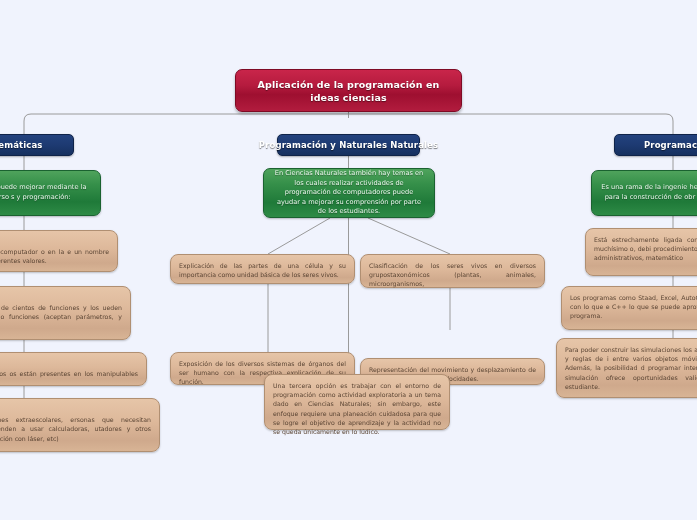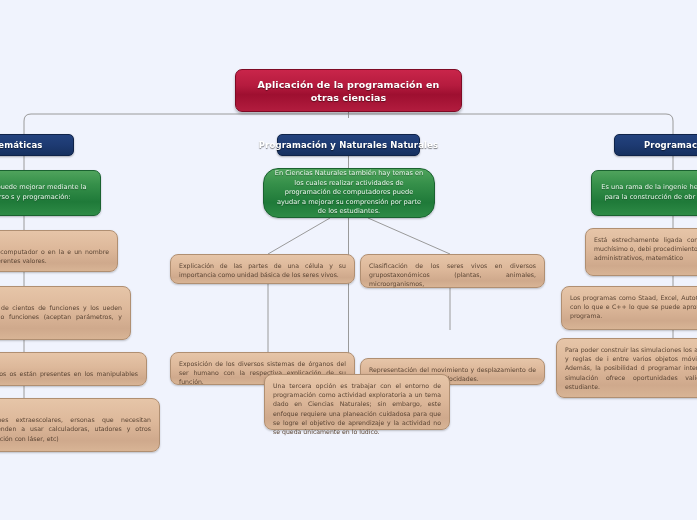--- a/index.html
+++ b/index.html
@@ -119,21 +119,21 @@
     <path d="M673,156 L673,170"></path>
     <path d="M673,216 L673,228"></path>
     <path d="M673,276 L673,286"></path>
     <path d="M673,330 L673,338"></path>
   </g>
 </svg>
 
 <div id="canvas">
 
   <div class="node root" style="left:235px;top:69px;width:227px;height:43px;">
-    <span>Aplicación de la programación en otras ciencias</span>
+    <span>Aplicación de la programación en ideas ciencias</span>
   </div>
 
   <div class="node branch" style="left:-76px;top:134px;width:150px;height:22px;">
     <span>ón y Matemáticas</span>
   </div>
 
   <div class="node green" style="left:-101px;top:170px;width:202px;height:46px;">
     <span>mas de las matemáticas puede mejorar mediante la asignatura con un curso s y programación:</span>
   </div>
 
@@ -154,21 +154,21 @@
 
   <div class="node tan" style="left:-110px;top:398px;width:270px;height:54px;">
     <span class="ttl">UCACIÓN</span>
     <span class="bdy">s mayoría de las situaciones extraescolares, ersonas que necesitan utilizarmatemáticas rmente tienden a usar calculadoras, utadores y otros dispositivos especializados medición con láser, etc)</span>
   </div>
 
   <div class="node branch" style="left:277px;top:134px;width:143px;height:22px;">
     <span>Programación y Naturales Naturales</span>
   </div>
 
-  <div class="node green" style="left:263px;top:168px;width:172px;height:50px;border-radius:15px;">
+  <div class="node green" style="left:263px;top:168px;width:172px;height:50px;">
     <span>En Ciencias Naturales también hay temas  en los cuales realizar  actividades  de  programación  de computadores puede ayudar a mejorar su comprensión por parte de los estudiantes.</span>
   </div>
 
   <div class="node tan" style="left:170px;top:254px;width:185px;height:30px;">
     <span class="bdy">Explicación de las partes de una célula y su importancia como unidad básica de los seres vivos.</span>
   </div>
 
   <div class="node tan" style="left:360px;top:254px;width:185px;height:34px;">
     <span class="bdy">Clasificación de los seres vivos en diversos grupostaxonómicos (plantas, animales, microorganismos,</span>
   </div>

